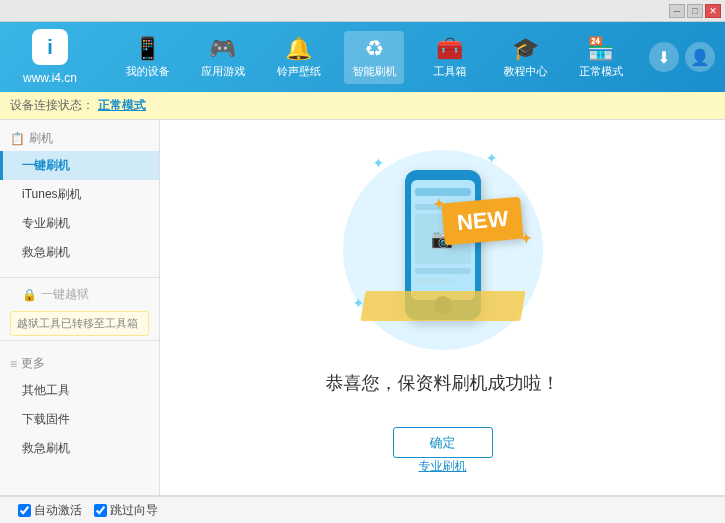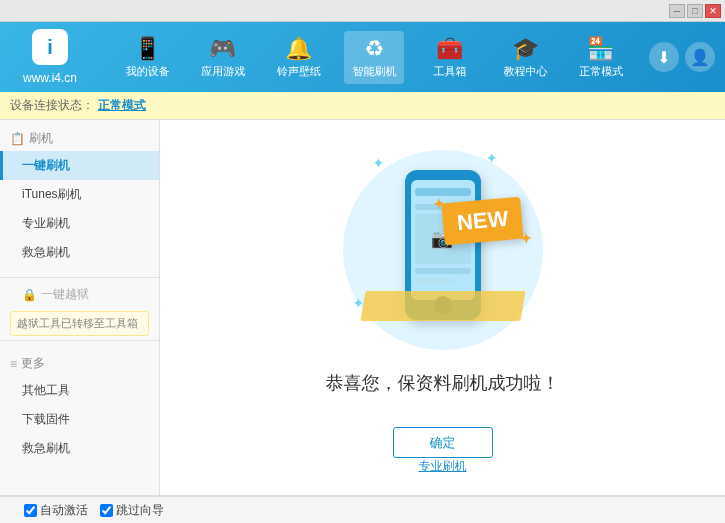--- a/index.html
+++ b/index.html
@@ -225,21 +225,21 @@
     }
     .back-link {
       color: #1a8fcc; font-size: 12px; cursor: pointer; text-decoration: underline;
     }
 
     .footer-check {
       height: 28px;
       background: #f5f5f5;
       border-top: 1px solid #ddd;
       display: flex; align-items: center;
-      padding: 0 24px; gap: 12px;
+      padding: 0 18px; gap: 12px;
     }
     .checkbox-label {
       display: flex; align-items: center; gap: 3px; cursor: pointer; color: #444;
     }
     .checkbox-label input { cursor: pointer; }
 
     .sidebar-more-header {
       display: flex; align-items: center;
       padding: 4px 10px;
       color: #888; font-size: 12px;

